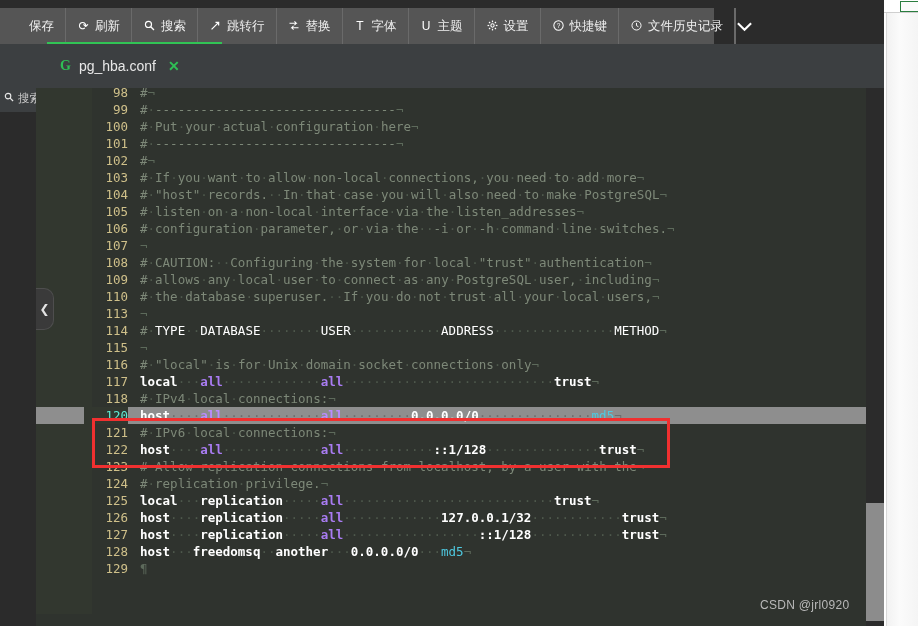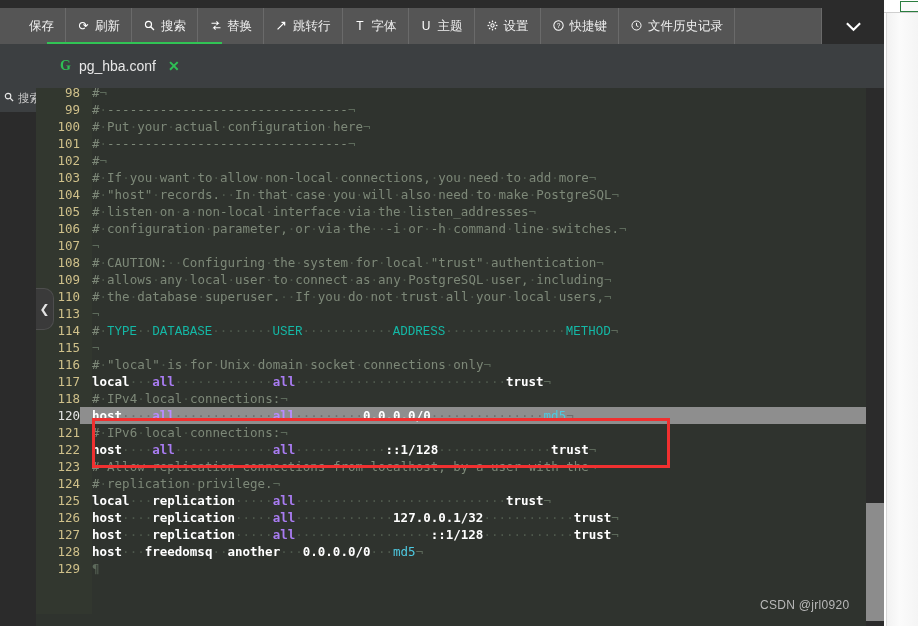--- a/index.html
+++ b/index.html
@@ -65,21 +65,21 @@
     position: absolute;
     left: 0; top: 0;
     width: 884px; height: 626px;
     background: #2b2b2b;
   }
 
   
   .toolbar {
     position: absolute;
     left: 0; top: 8px;
-    width: 884px; height: 36px;
+    width: 714px; height: 36px;
     background: #555555;
     display: flex;
     align-items: stretch;
     box-sizing: border-box;
   }
   .tb-item {
     display: flex;
     align-items: center;
     gap: 5px;
     padding: 0 11px;
@@ -189,41 +189,42 @@
     width: 848px;
     font-family: "DejaVu Sans Mono", "Liberation Mono", monospace;
     font-size: 12.5px;
     line-height: 17px;
   }
   .row {
     position: relative;
     height: 17px;
     white-space: pre;
     display: block;
+    padding-left: 48px;
   }
   .ln {
     display: inline-block;
     width: 44px;
     text-align: right;
     color: #cfc08a;
     margin-right: 12px;
   }
   .cm { color: #7d8878; }
   .kw { color: #ffffff; font-weight: bold; }
   .pl { color: #a97cf2; font-weight: bold; }
   .num { color: #ffffff; font-weight: bold; }
   .md5 { color: #4ec9e0; font-weight: normal; }
   .eol { color: #5d6a5b; }
   .dot { color: #4e584c; }
-  .hdr { color: #14b8a6; font-family: Liberation Mono, monospace; }
+  .hdr { color: #ffffff; }
 
   .row.sel {
     background: #8e8e8e;
   }
-  .row.sel .ln { color: #e5e5e5; background: #32372f; }
+  .row.sel .ln { color: #5eead4; background: #32372f; }
   .row.sel .kw { color: #ffffff; }
   .row.sel .pl { color: #b98cff; }
   .row.sel .num { color: #ffffff; }
   .row.sel .md5 { color: #4ec9e0; }
   .row.sel .dot { color: #6e6e6e; }
   .row.sel .eol { color: #6e6e6e; }
 
   
   .collapse-handle {
     position: absolute;
@@ -312,34 +313,34 @@
         <span class="ico">
           <svg width="11" height="11" viewBox="0 0 16 16">
               <circle cx="6.5" cy="6.5" r="4.4" fill="none" stroke="#fff" stroke-width="1.7"></circle>
               <line x1="9.8" y1="9.8" x2="14.5" y2="14.5" stroke="#fff" stroke-width="1.9"></line>
             </svg>
         </span>
         <span>搜索</span>
       </div>
       <div class="tb-item">
         <span class="ico">
+          <svg width="11" height="11" viewBox="0 0 14 14">
+              <path d="M2 12 L11 3 M7 3 h4 v4" fill="none" stroke="#fff" stroke-width="1.6"></path>
+            </svg>
+        </span>
+        <span>跳转行</span>
+      </div>
+      <div class="tb-item">
+        <span class="ico">
           <svg width="12" height="11" viewBox="0 0 16 14">
               <path d="M2 4 h9 l-2.4 -2.4 M11 4 l-2.4 2.4" fill="none" stroke="#fff" stroke-width="1.4"></path>
               <path d="M14 10 H5 l2.4 -2.4 M5 10 l2.4 2.4" fill="none" stroke="#fff" stroke-width="1.4"></path>
             </svg>
         </span>
         <span>替换</span>
-      </div>
-      <div class="tb-item">
-        <span class="ico">
-          <svg width="11" height="11" viewBox="0 0 14 14">
-              <path d="M2 12 L11 3 M7 3 h4 v4" fill="none" stroke="#fff" stroke-width="1.6"></path>
-            </svg>
-        </span>
-        <span>跳转行</span>
       </div>
       <div class="tb-item">
         <span class="ico">T</span>
         <span>字体</span>
       </div>
       <div class="tb-item">
         <span class="ico">U</span>
         <span>主题</span>
       </div>
       <div class="tb-item">

